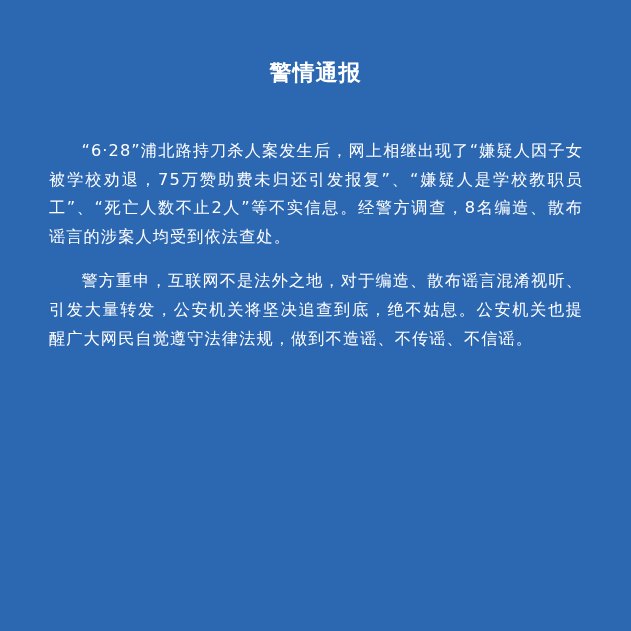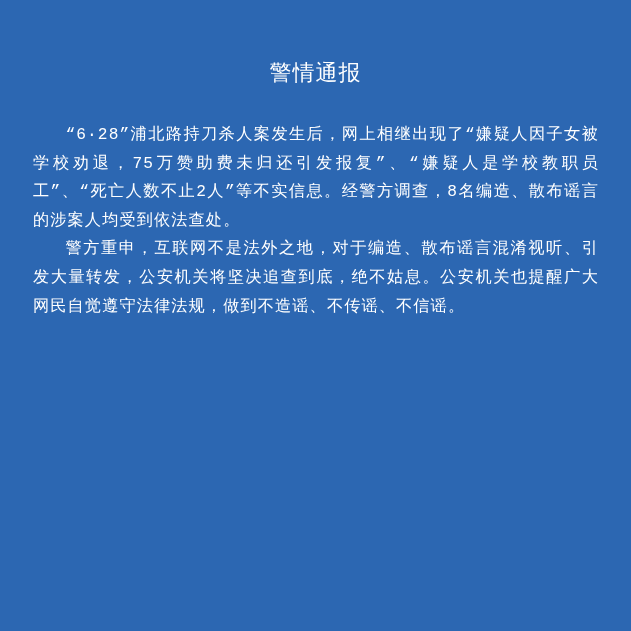--- a/index.html
+++ b/index.html
@@ -20,23 +20,23 @@
       line-height: 30px;
     }
     .body {
       position: absolute;
       top: 121px; left: 33px; width: 566px;
       font-size: 16.2px;
       line-height: 28.6px;
       letter-spacing: 1.1px;
       text-align: justify;
     }
-    .para { margin: 0; text-indent: 2em; font-family: Liberation Mono, monospace; }
+    .para { margin: 16px; text-indent: 2em; }
   </style>
 </head>
 <body>
 
-<h1 class="title" style="margin:0;font-weight:normal;">警情通报</h1>
+<h1 class="title" style="margin:0;font-weight:bold;">警情通报</h1>
 
 <div class="body">
   <p class="para">“6·28”浦北路持刀杀人案发生后，网上相继出现了“嫌疑人因子女被学校劝退，75万赞助费未归还引发报复”、“嫌疑人是学校教职员工”、“死亡人数不止2人”等不实信息。经警方调查，8名编造、散布谣言的涉案人均受到依法查处。</p>
   <p class="para">警方重申，互联网不是法外之地，对于编造、散布谣言混淆视听、引发大量转发，公安机关将坚决追查到底，绝不姑息。公安机关也提醒广大网民自觉遵守法律法规，做到不造谣、不传谣、不信谣。</p>
 </div>
 
 </body></html>

